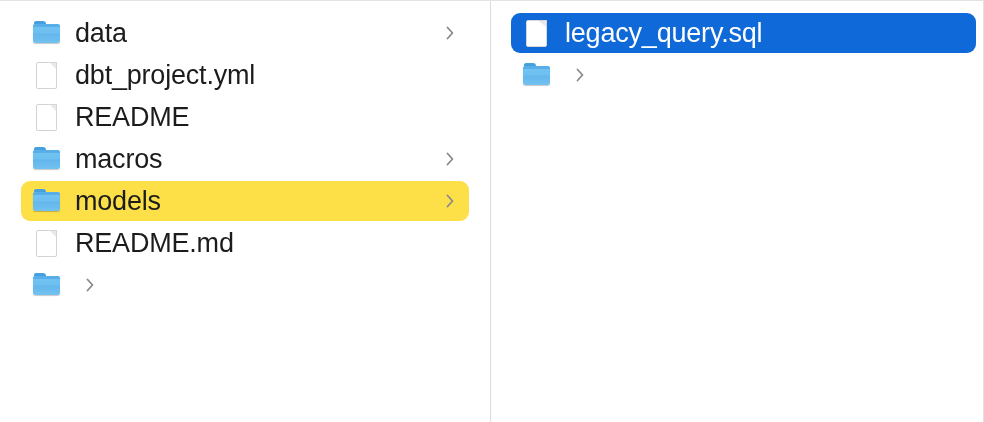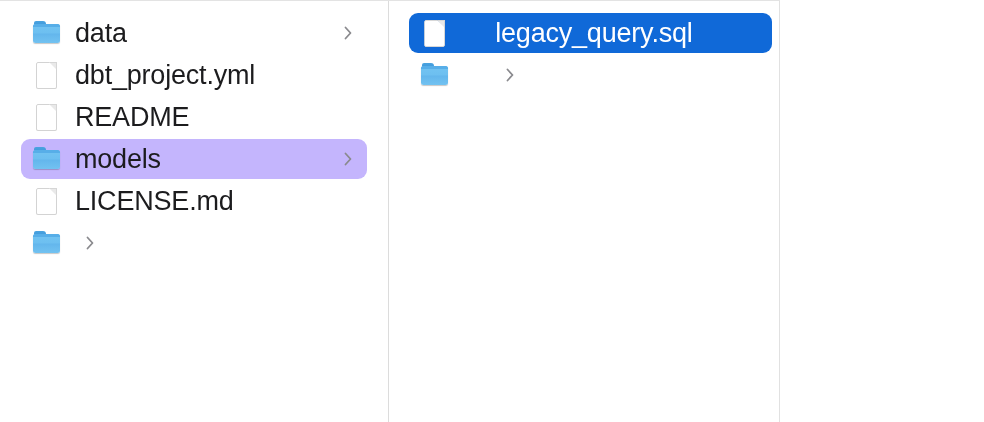--- a/index.html
+++ b/index.html
@@ -6,21 +6,21 @@
     margin: 0;
     padding: 0;
     background: #ffffff;
   }
   body {
     font-family: "Liberation Sans", sans-serif;
     -webkit-font-smoothing: antialiased;
   }
   #finder {
     position: relative;
-    width: 780px;
+    width: 984px;
     height: 422px;
     background: #ffffff;
     overflow: hidden;
     box-sizing: border-box;
     border-top: 1px solid #e3e3e3;
     display: flex;
   }
   .column {
     position: relative;
     height: 100%;
@@ -54,24 +54,23 @@
     align-items: center;
     box-sizing: border-box;
     padding-left: 11px;
     padding-right: 12px;
     cursor: default;
     user-select: none;
   }
   .col-right .row {
     margin-left: 20px;
     margin-right: 7px;
-    gap: 32px;
   }
   .row.state-highlight {
-    background: #c4b5fd;
+    background: #fde047;
   }
   .row.state-selected {
     background: #1069d8;
   }
 
   .icon {
     width: 30px;
     height: 30px;
     flex: 0 0 30px;
     position: relative;
@@ -214,39 +213,52 @@
             <span class="page"></span>
             <span class="fold"></span>
           </span>
           <span class="label">README</span>
           <span class="chevron hidden">
             <svg viewBox="0 0 14 18">
               <path d="M4.5 3.5 L9.5 9 L4.5 14.5"></path>
             </svg>
           </span>
         </div>
+        <div class="row">
+          <span class="icon folder-icon">
+            <span class="tab"></span>
+            <span class="body"></span>
+            <span class="lip"></span>
+          </span>
+          <span class="label">macros</span>
+          <span class="chevron">
+            <svg viewBox="0 0 14 18">
+              <path d="M4.5 3.5 L9.5 9 L4.5 14.5"></path>
+            </svg>
+          </span>
+        </div>
         <div class="row state-highlight">
           <span class="icon folder-icon">
             <span class="tab"></span>
             <span class="body"></span>
             <span class="lip"></span>
           </span>
           <span class="label">models</span>
           <span class="chevron">
             <svg viewBox="0 0 14 18">
               <path d="M4.5 3.5 L9.5 9 L4.5 14.5"></path>
             </svg>
           </span>
         </div>
         <div class="row">
           <span class="icon file-icon">
             <span class="page"></span>
             <span class="fold"></span>
           </span>
-          <span class="label">LICENSE.md</span>
+          <span class="label">README.md</span>
           <span class="chevron hidden">
             <svg viewBox="0 0 14 18">
               <path d="M4.5 3.5 L9.5 9 L4.5 14.5"></path>
             </svg>
           </span>
         </div>
         <div class="row">
           <span class="icon folder-icon">
             <span class="tab"></span>
             <span class="body"></span>

